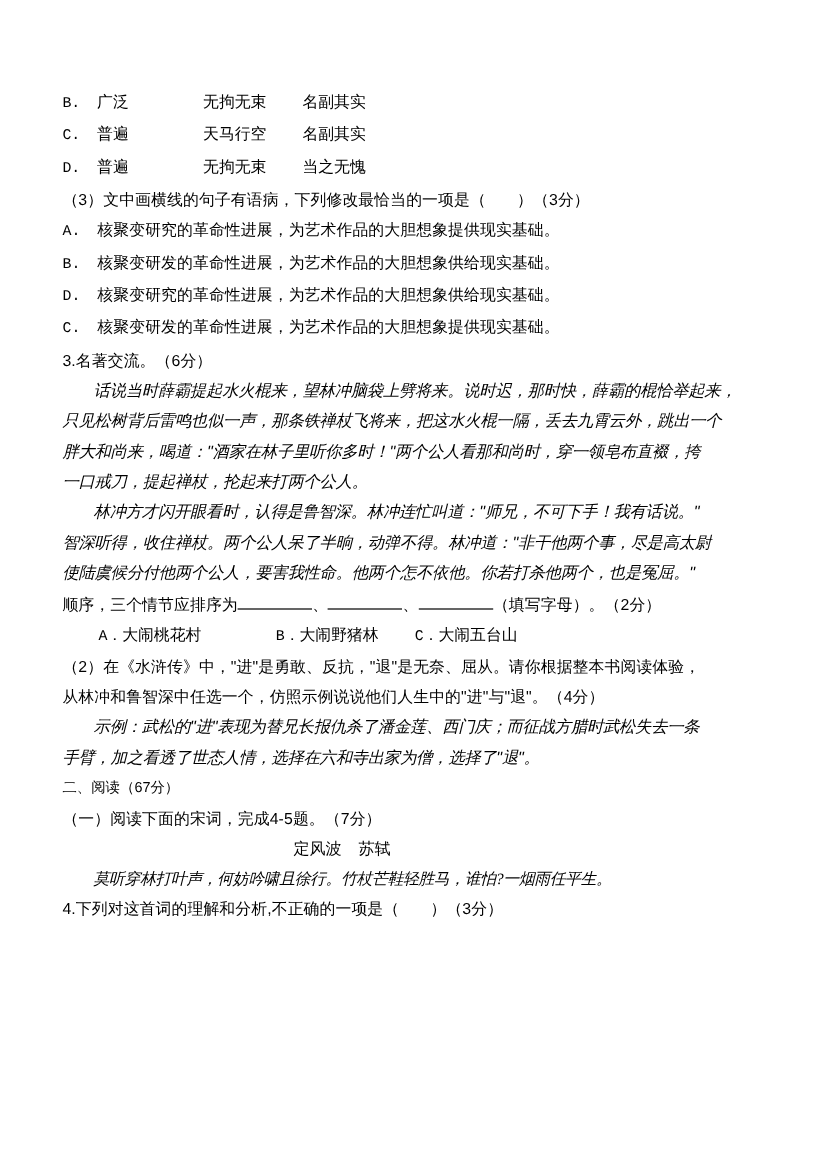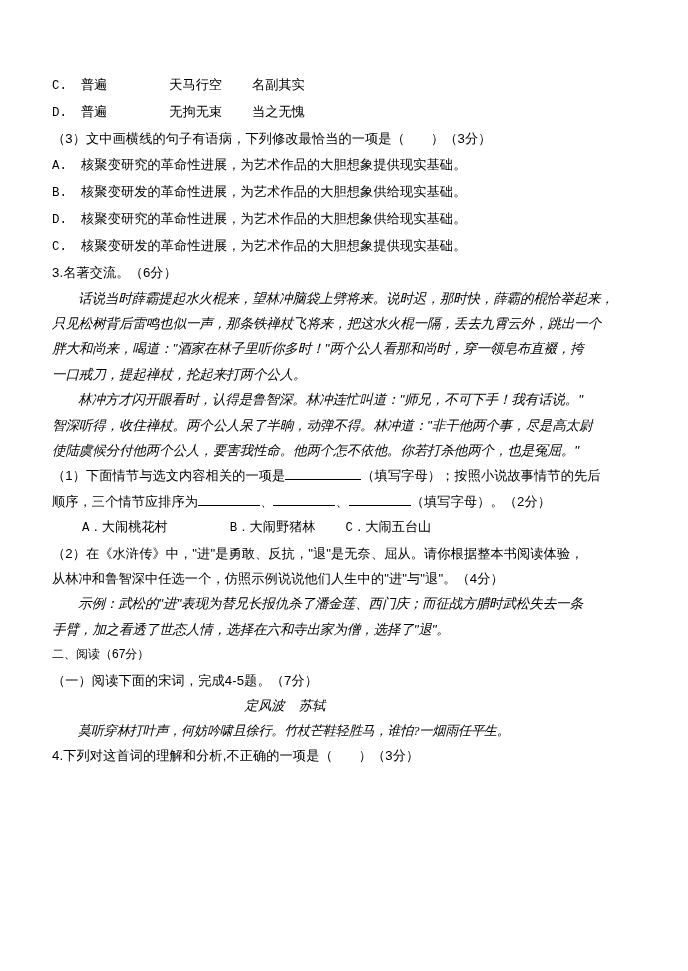--- a/index.html
+++ b/index.html
@@ -53,21 +53,20 @@
     letter-spacing: 0.2px;
   }
   .kai-p {
     text-indent: 26px;
   }
   .kai-tight {
     letter-spacing: -0.2px;
   }
   .poem-title {
     font-family: "Liberation Serif", "DejaVu Serif", serif;
-    font-style: italic;
     font-size: 13.4px;
     line-height: 25.2px;
     text-align: center;
     padding-right: 130px;
     white-space: pre;
   }
   .poem-line {
     font-family: "Liberation Serif", "DejaVu Serif", serif;
     font-style: italic;
     font-size: 13.2px;
@@ -86,20 +85,21 @@
   .gap-sm { display: inline-block; width: 14px; }
   .gap-md { display: inline-block; width: 30px; }
   .gap-lg { display: inline-block; width: 62px; }
   .paren-gap { display: inline-block; width: 26px; }
 </style>
 </head>
 <body>
 
 <div class="page">
 
+  <div class="opt-row"><span class="latin">B.</span><span class="gap-sm"></span><span>广泛</span><span class="gap-lg"></span><span>无拘无束</span><span class="gap-md"></span><span>名副其实</span></div>
 
   <div class="opt-row"><span class="latin">C.</span><span class="gap-sm"></span><span>普遍</span><span class="gap-lg"></span><span>天马行空</span><span class="gap-md"></span><span>名副其实</span></div>
 
   <div class="opt-row"><span class="latin">D.</span><span class="gap-sm"></span><span>普遍</span><span class="gap-lg"></span><span>无拘无束</span><span class="gap-md"></span><span>当之无愧</span></div>
 
   <div class="line"><span>（3）文中画横线的句子有语病，下列修改最恰当的一项是（</span><span class="paren-gap"></span><span>）（3分）</span></div>
 
   <div class="line"><span class="latin">A.</span><span class="gap-sm"></span><span>核聚变研究的革命性进展，为艺术作品的大胆想象提供现实基础。</span></div>
   <div class="line"><span class="latin">B.</span><span class="gap-sm"></span><span>核聚变研发的革命性进展，为艺术作品的大胆想象供给现实基础。</span></div>
   <div class="line"><span class="latin">D.</span><span class="gap-sm"></span><span>核聚变研究的革命性进展，为艺术作品的大胆想象供给现实基础。</span></div>
@@ -108,21 +108,20 @@
   <div class="line">3.名著交流。（6分）</div>
 
   <div class="kai kai-p kai-tight">话说当时薛霸提起水火棍来，望林冲脑袋上劈将来。说时迟，那时快，薛霸的棍恰举起来，</div>
   <div class="kai kai-tight">只见松树背后雷鸣也似一声，那条铁禅杖飞将来，把这水火棍一隔，丢去九霄云外，跳出一个</div>
   <div class="kai kai-tight">胖大和尚来，喝道："酒家在林子里听你多时！"两个公人看那和尚时，穿一领皂布直裰，挎</div>
   <div class="kai kai-tight">一口戒刀，提起禅杖，抡起来打两个公人。</div>
   <div class="kai kai-p kai-tight">林冲方才闪开眼看时，认得是鲁智深。林冲连忙叫道："师兄，不可下手！我有话说。"</div>
   <div class="kai kai-tight">智深听得，收住禅杖。两个公人呆了半晌，动弹不得。林冲道："非干他两个事，尽是高太尉</div>
   <div class="kai kai-tight">使陆虞候分付他两个公人，要害我性命。他两个怎不依他。你若打杀他两个，也是冤屈。"</div>
 
-  <div class="line"><span>（1）下面情节与选文内容相关的一项是</span><span class="blank blank-long"></span><span>（填写字母）；按照小说故事情节的先后</span></div>
 
   <div class="line"><span>顺序，三个情节应排序为</span><span class="blank blank-short"></span><span>、</span><span class="blank blank-short"></span><span>、</span><span class="blank blank-short"></span><span>（填写字母）。（2分）</span></div>
 
   <div class="opt-row"><span class="gap-md"></span><span class="latin">A．</span><span>大闹桃花村</span><span class="gap-lg"></span><span class="latin">B．</span><span>大闹野猪林</span><span class="gap-md"></span><span class="latin">C．</span><span>大闹五台山</span></div>
 
   <div class="line">（2）在《水浒传》中，"进"是勇敢、反抗，"退"是无奈、屈从。请你根据整本书阅读体验，</div>
   <div class="line">从林冲和鲁智深中任选一个，仿照示例说说他们人生中的"进"与"退"。（4分）</div>
   <div class="kai kai-p kai-tight">示例：武松的"进"表现为替兄长报仇杀了潘金莲、西门庆；而征战方腊时武松失去一条</div>
   <div class="kai kai-tight">手臂，加之看透了世态人情，选择在六和寺出家为僧，选择了"退"。</div>
 

